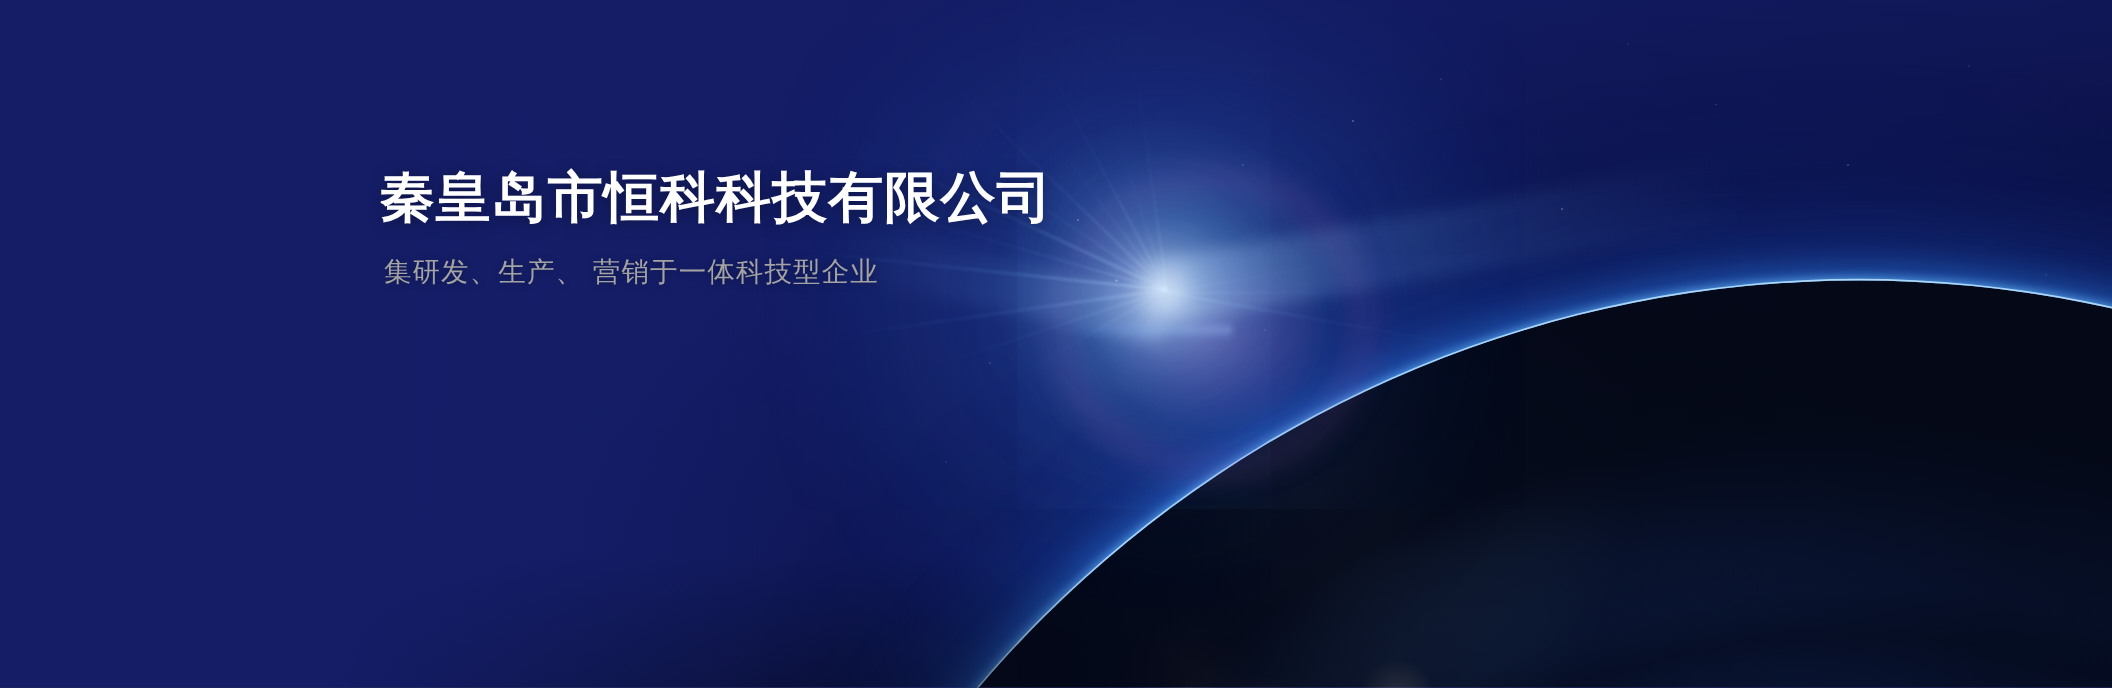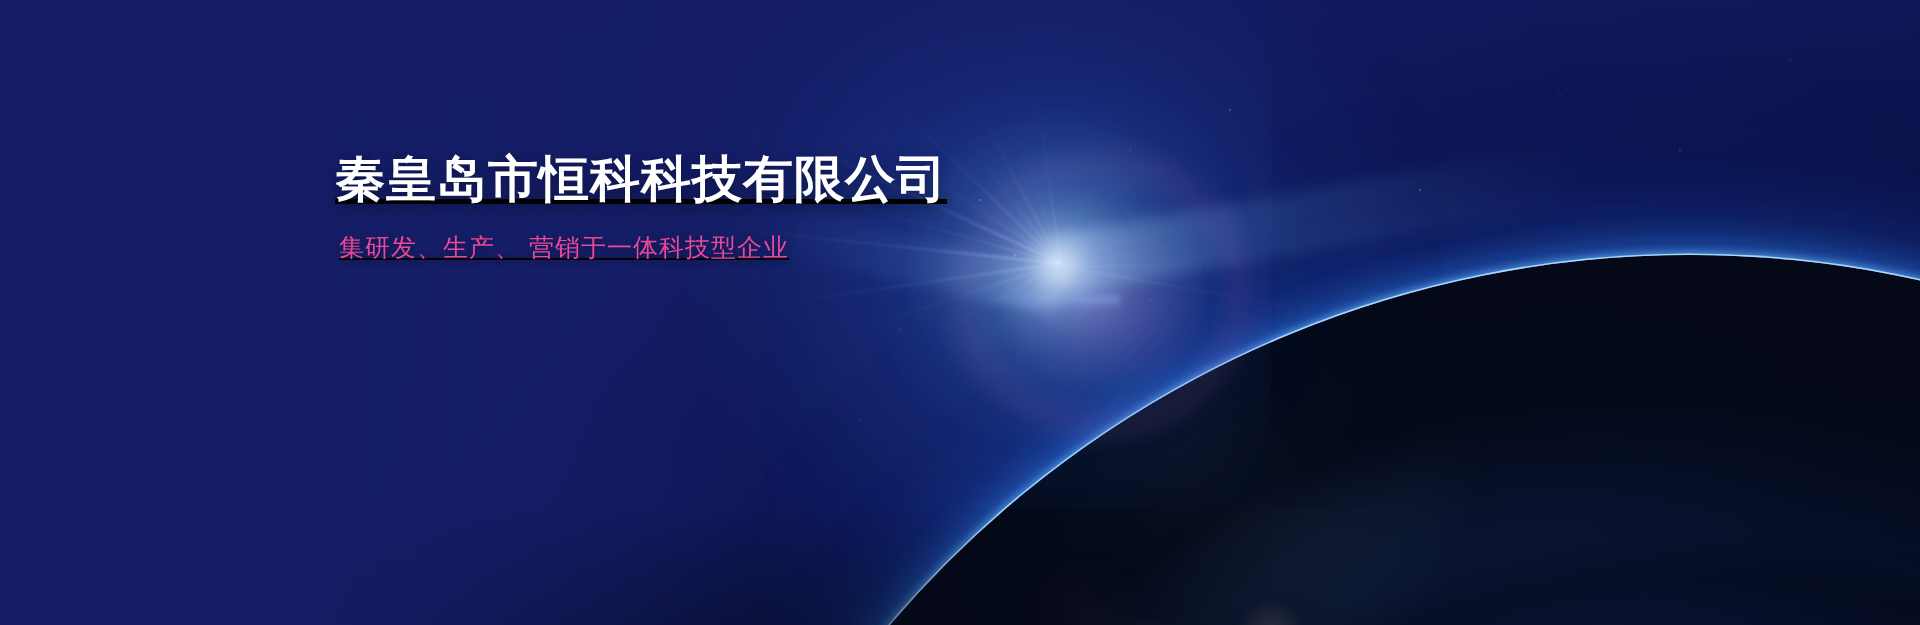--- a/index.html
+++ b/index.html
@@ -201,40 +201,39 @@
   #vignette{
     background:
       linear-gradient(90deg, rgba(20,29,102,1) 0px, rgba(20,29,102,.98) 300px, rgba(20,29,102,0) 760px),
       linear-gradient(180deg, rgba(20,29,102,.55) 0px, rgba(20,29,102,0) 170px),
       linear-gradient(0deg, rgba(4,8,24,.45) 0px, rgba(4,8,24,0) 120px);
   }
 
   
   #copy{
     position:absolute;
-    left:335px; top:150px;
+    left:345px; top:150px;
     z-index:40;
-    text-decoration:underline;
   }
   #headline{
     margin:0;
     font-size:50px;
     line-height:1.18;
     font-weight:bold;
     color:#ffffff;
     letter-spacing:1px;
     white-space:nowrap;
     text-shadow:0 2px 14px rgba(0,0,0,.35);
   }
   #tagline{
     margin:22px 0 0 4px;
     font-size:25px;
     line-height:1.3;
     font-weight:normal;
-    color:#ec4899;
+    color:#a3a3a3;
     letter-spacing:1px;
     white-space:nowrap;
     text-shadow:0 1px 8px rgba(0,0,0,.30);
   }
 </style>
 </head>
 <body>
 
 <div id="stage">
 

